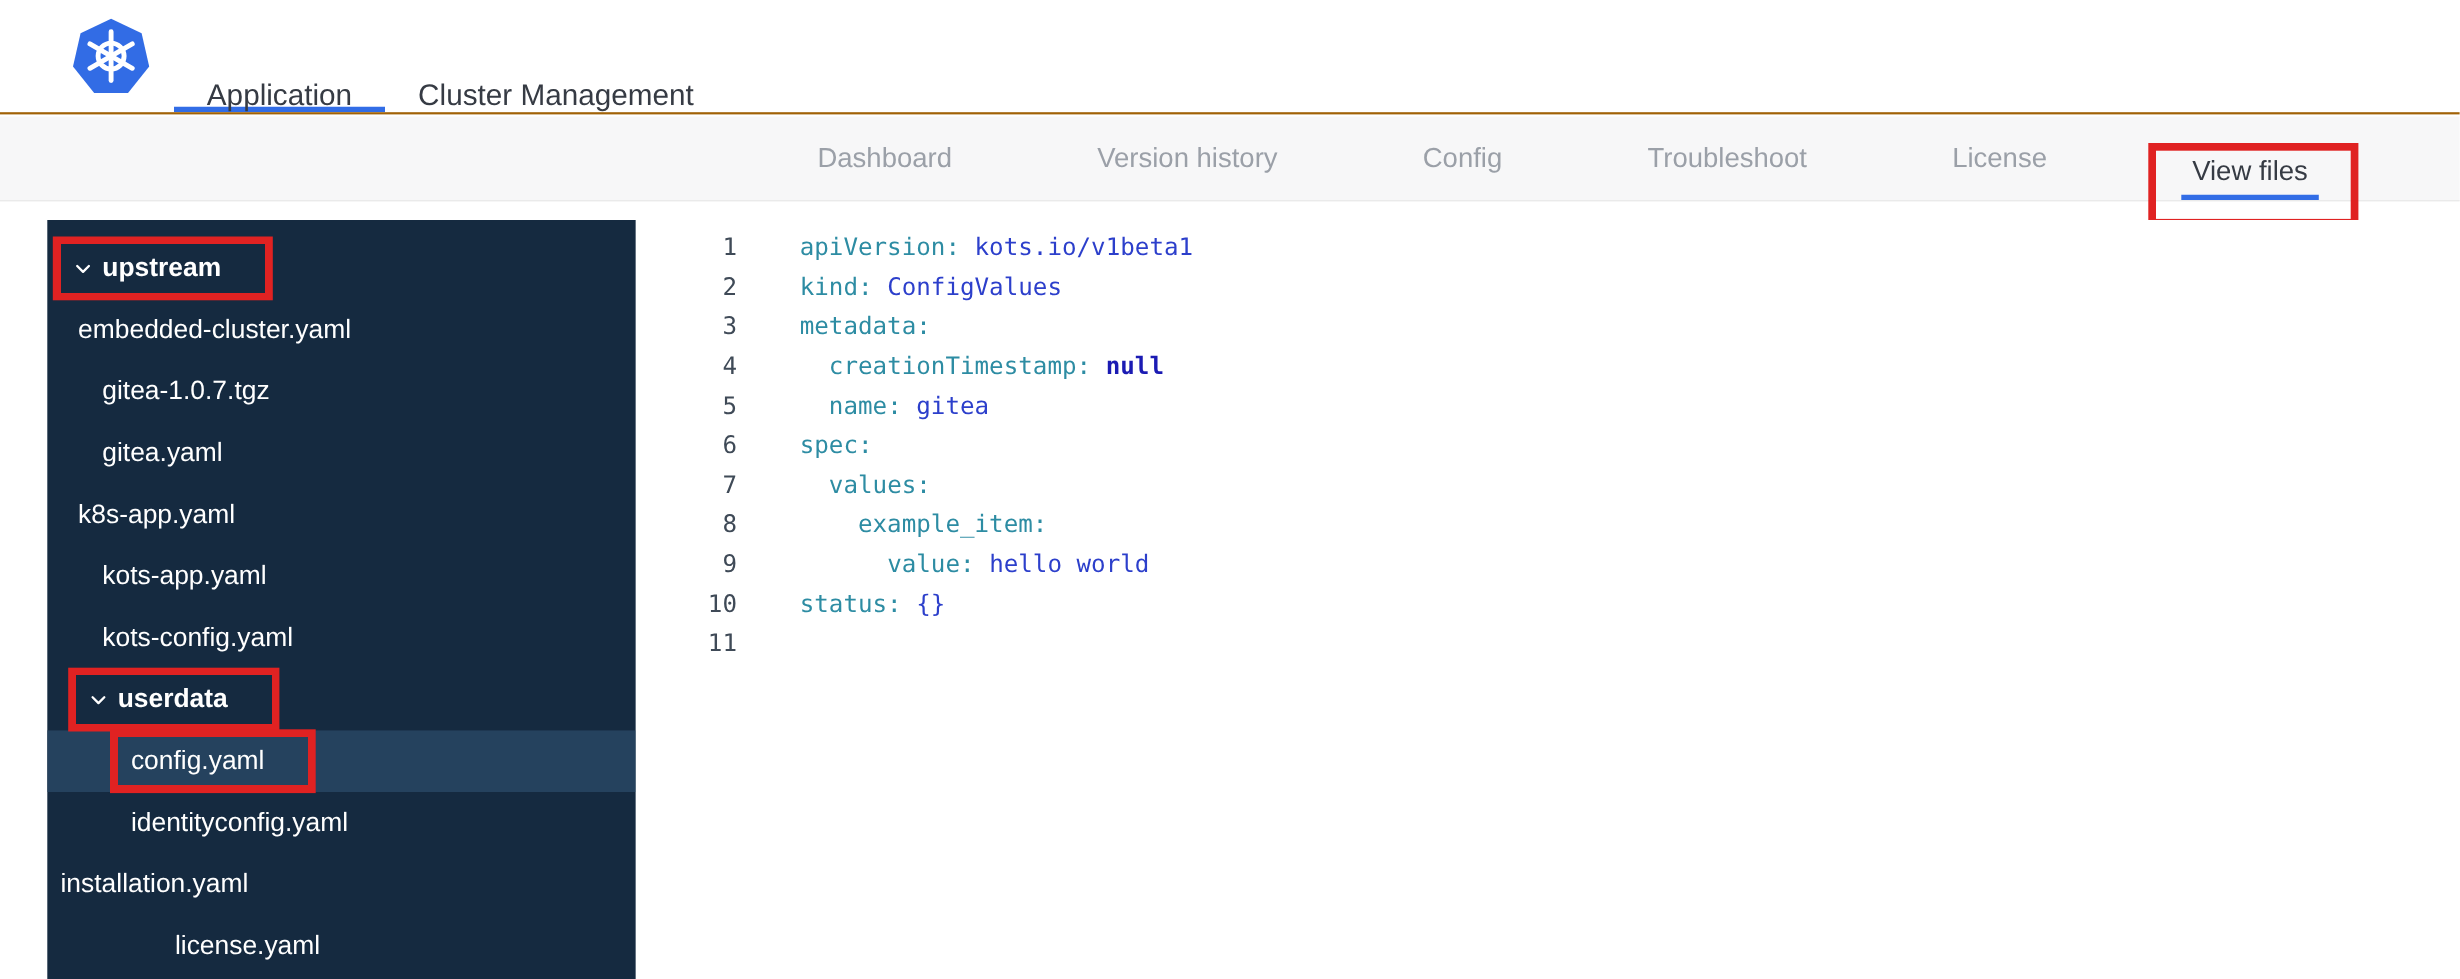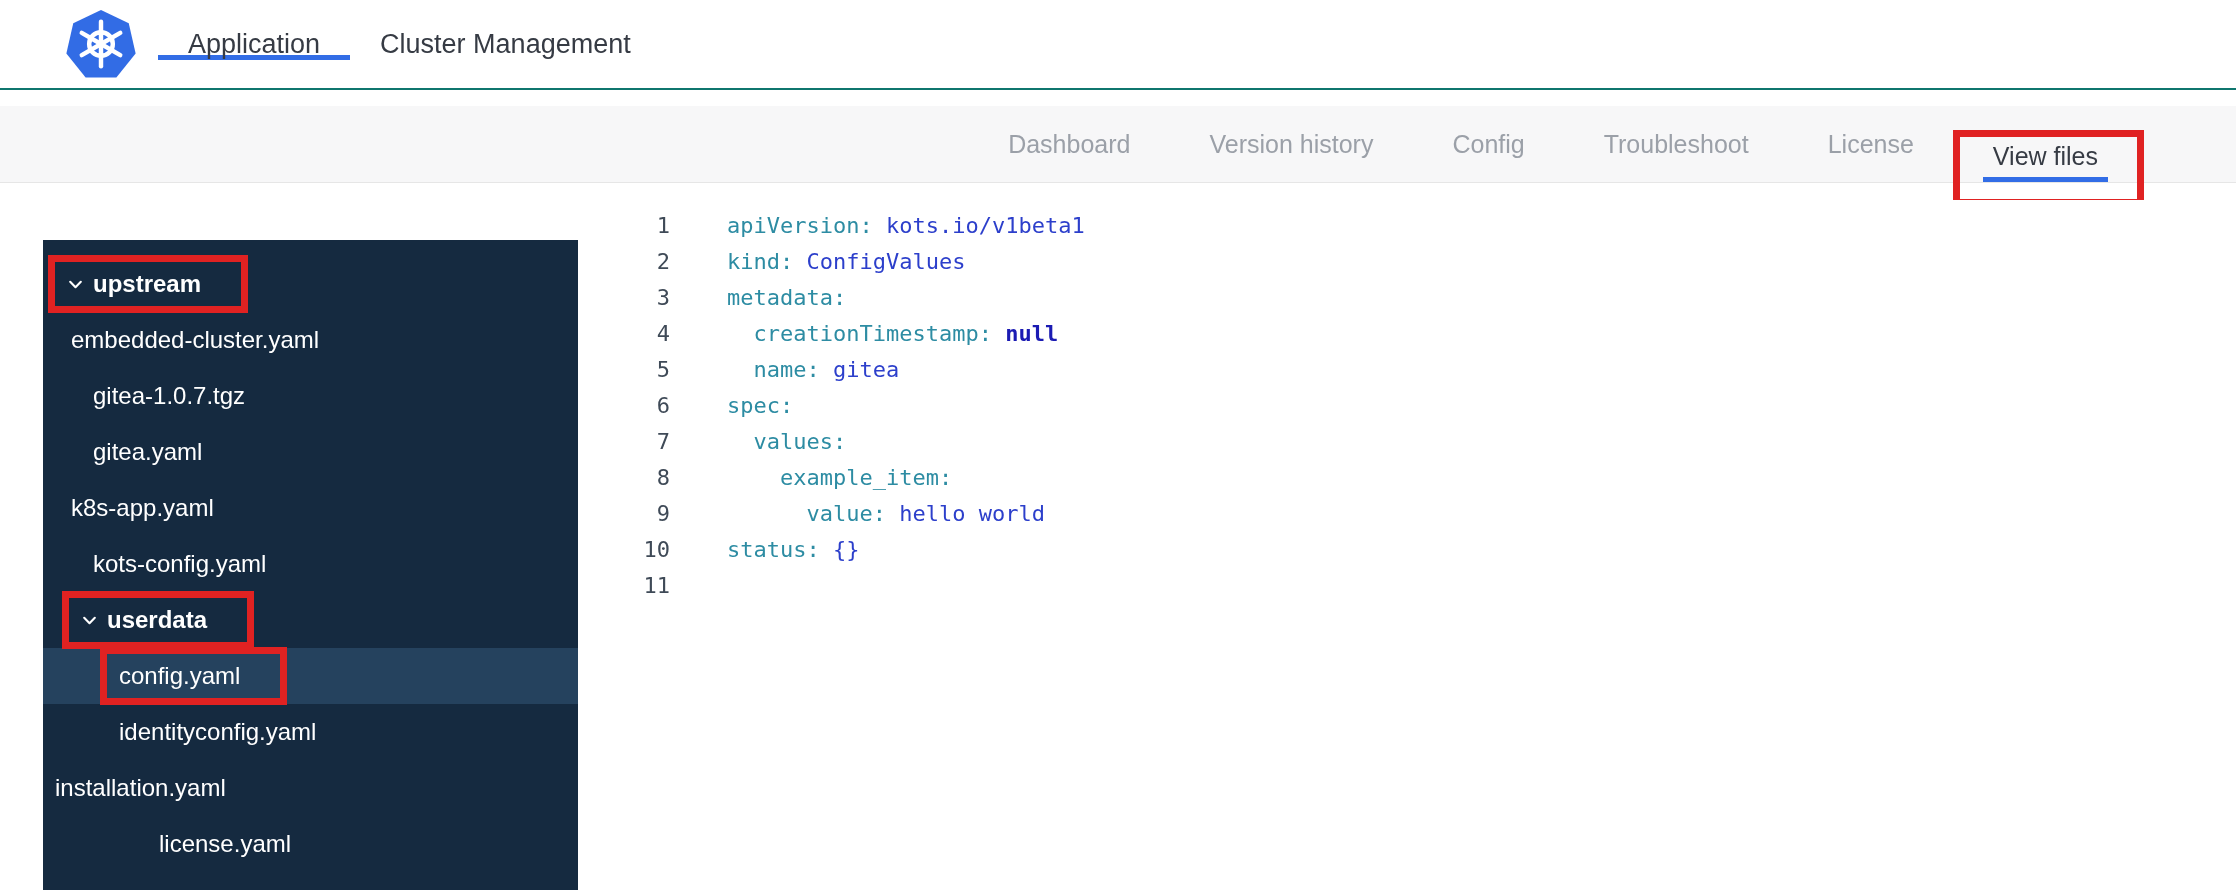--- a/index.html
+++ b/index.html
@@ -6,58 +6,58 @@
   html, body { width:2236px; height:890px; }
   body {
     font-family:"Liberation Sans", sans-serif;
     background:#ffffff;
     overflow:hidden;
     position:relative;
   }
 
   
   .header {
-    position:absolute; top:0; left:0; width:100%; height:90px;
-    background:#fff; border-bottom:2px solid #0f766e;
-    display:flex; align-items:center;
+    position:absolute; top:0; left:0; width:100%; height:104px;
+    background:#fff; border-bottom:2px solid #a16207;
+    display:flex; align-items:flex-end;
   }
   .logo-wrap { align-self:center; margin-left:64px; width:74px; height:74px; flex-shrink:0; }
   .logo-wrap svg { display:block; }
   .k8s-poly { fill:var(--brand-blue); }
   .app-tabs { display:flex; align-items:stretch; margin-left:20px; }
   .app-tab {
     display:flex; align-items:center; padding:0 30px;
     font-size:27px; color:#363b44; font-weight:500; cursor:pointer; white-space:nowrap;
   }
   .app-tab.active { box-shadow: inset 0 -5px 0 var(--accent-blue); }
 
   
   .subnav {
     position:absolute; top:106px; left:0; width:100%; height:77px;
     background:#f7f7f8; border-bottom:1px solid #e6e6e6;
     display:flex; justify-content:flex-end;
   }
-  .subnav-tabs { display:flex; align-items:stretch; gap:59px; padding-right:128px;justify-content:flex-end; }
+  .subnav-tabs { display:flex; align-items:stretch; gap:112px; padding-right:128px;justify-content:flex-end; }
   .subnav-tab {
     position:relative; display:flex; align-items:center; padding:0 10px;
     font-size:25px; color:#9ba0a8; cursor:pointer; white-space:nowrap;
   }
   .subnav-tab.active { color:#363b44; font-weight:500; box-shadow: inset 0 -5px 0 var(--accent-blue); margin-top: 24px; }
   .subnav-tab.annotated::after {
     content:""; position:absolute; left:-30px; right:-36px; top:0; bottom:-24px;
     border:7px solid var(--annotation); pointer-events:none;
   }
 
   
   .content { position:absolute; top:200px; left:43px; right:0; bottom:0; display:flex; }
 
   
   .filetree {
     width:535px; flex-shrink:0; background:var(--sidebar-bg);
-    padding-top:16px; overflow:hidden;margin-top:40px;
+    padding-top:16px; overflow:hidden;
   }
   .tree-row {
     height:56px; display:flex; align-items:center;
     color:#ffffff; font-size:24px; cursor:pointer; white-space:nowrap;
   }
   .tree-row.selected { background:var(--sidebar-selected); }
   .tree-row.group .tree-label { font-weight:700; }
   .row-inner { display:inline-flex; align-items:center; padding:8px 40px 8px 12px; position:relative; }
   .row-inner.annotated { box-shadow:0 0 0 7px var(--annotation); }
   .chev { margin-right:9px; flex-shrink:0; color:#fff; }
@@ -136,20 +136,25 @@
           <span class="tree-label">gitea.yaml</span>
         </span>
       </div>
       <div class="tree-row file" style="padding-left: 16px;">
         <span class="row-inner">
           <span class="tree-label">k8s-app.yaml</span>
         </span>
       </div>
       <div class="tree-row file" style="padding-left: 38px;">
         <span class="row-inner">
+          <span class="tree-label">kots-app.yaml</span>
+        </span>
+      </div>
+      <div class="tree-row file" style="padding-left: 38px;">
+        <span class="row-inner">
           <span class="tree-label">kots-config.yaml</span>
         </span>
       </div>
       <div class="tree-row group" style="padding-left: 26px;">
         <span class="row-inner annotated">
           <svg class="chev" viewBox="0 0 16 16" width="17" height="17">
             <polyline points="3,5.5 8,10.5 13,5.5" fill="none" stroke="currentColor" stroke-width="2" stroke-linecap="round" stroke-linejoin="round"></polyline>
           </svg>
           <span class="tree-label">userdata</span>
         </span>

